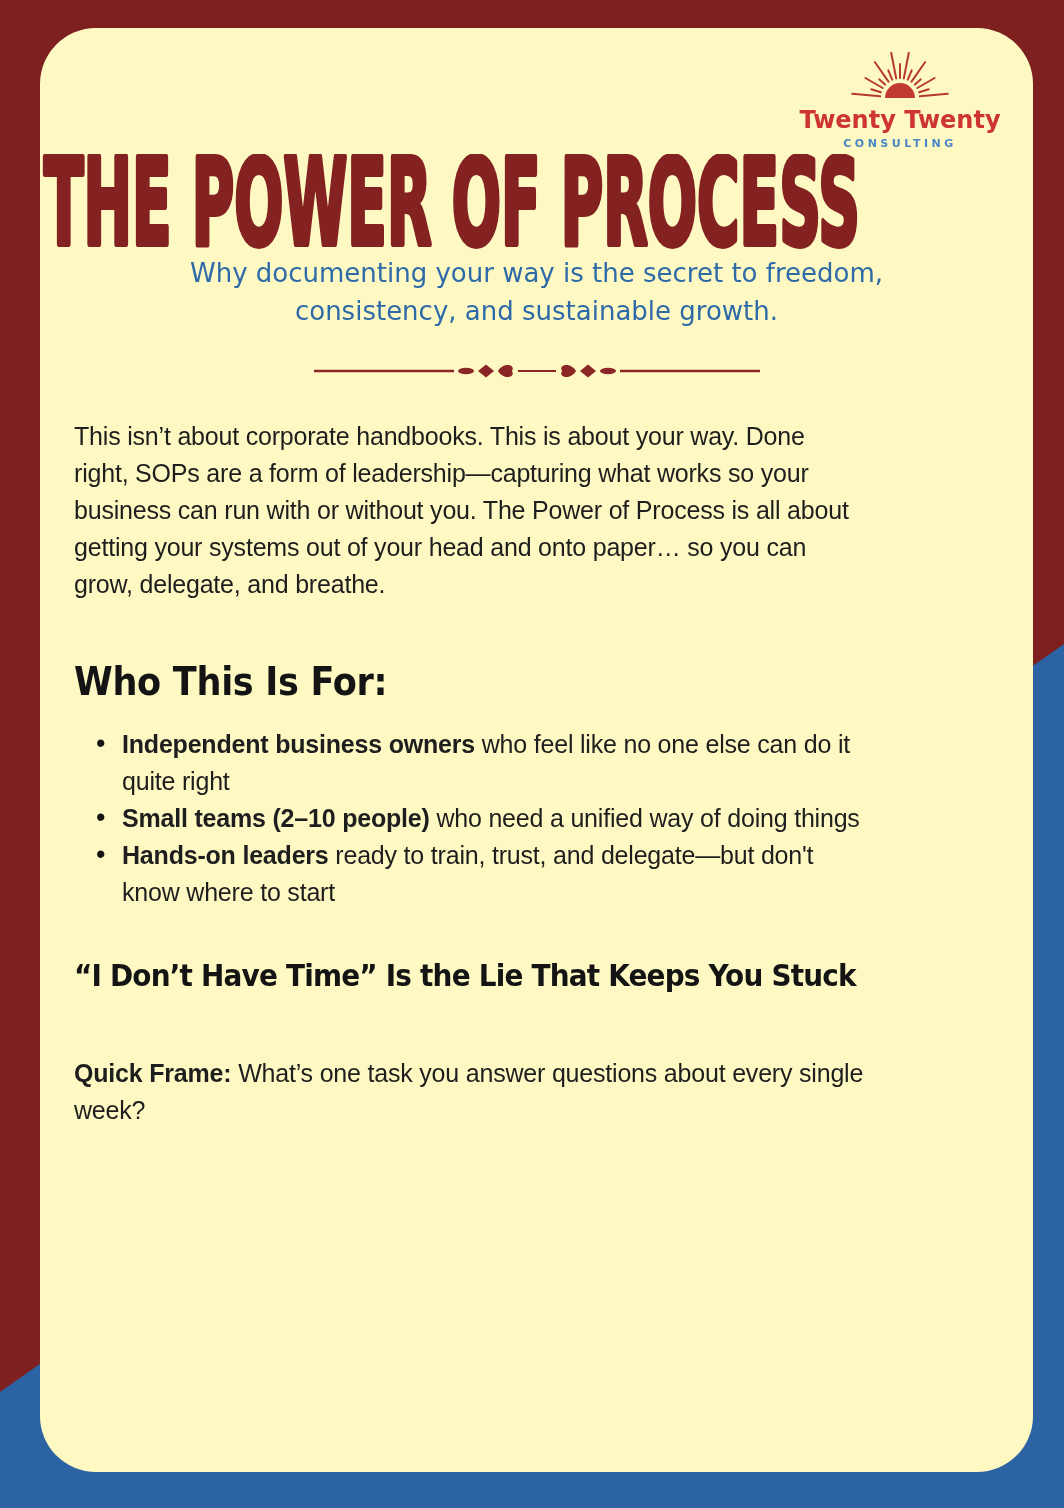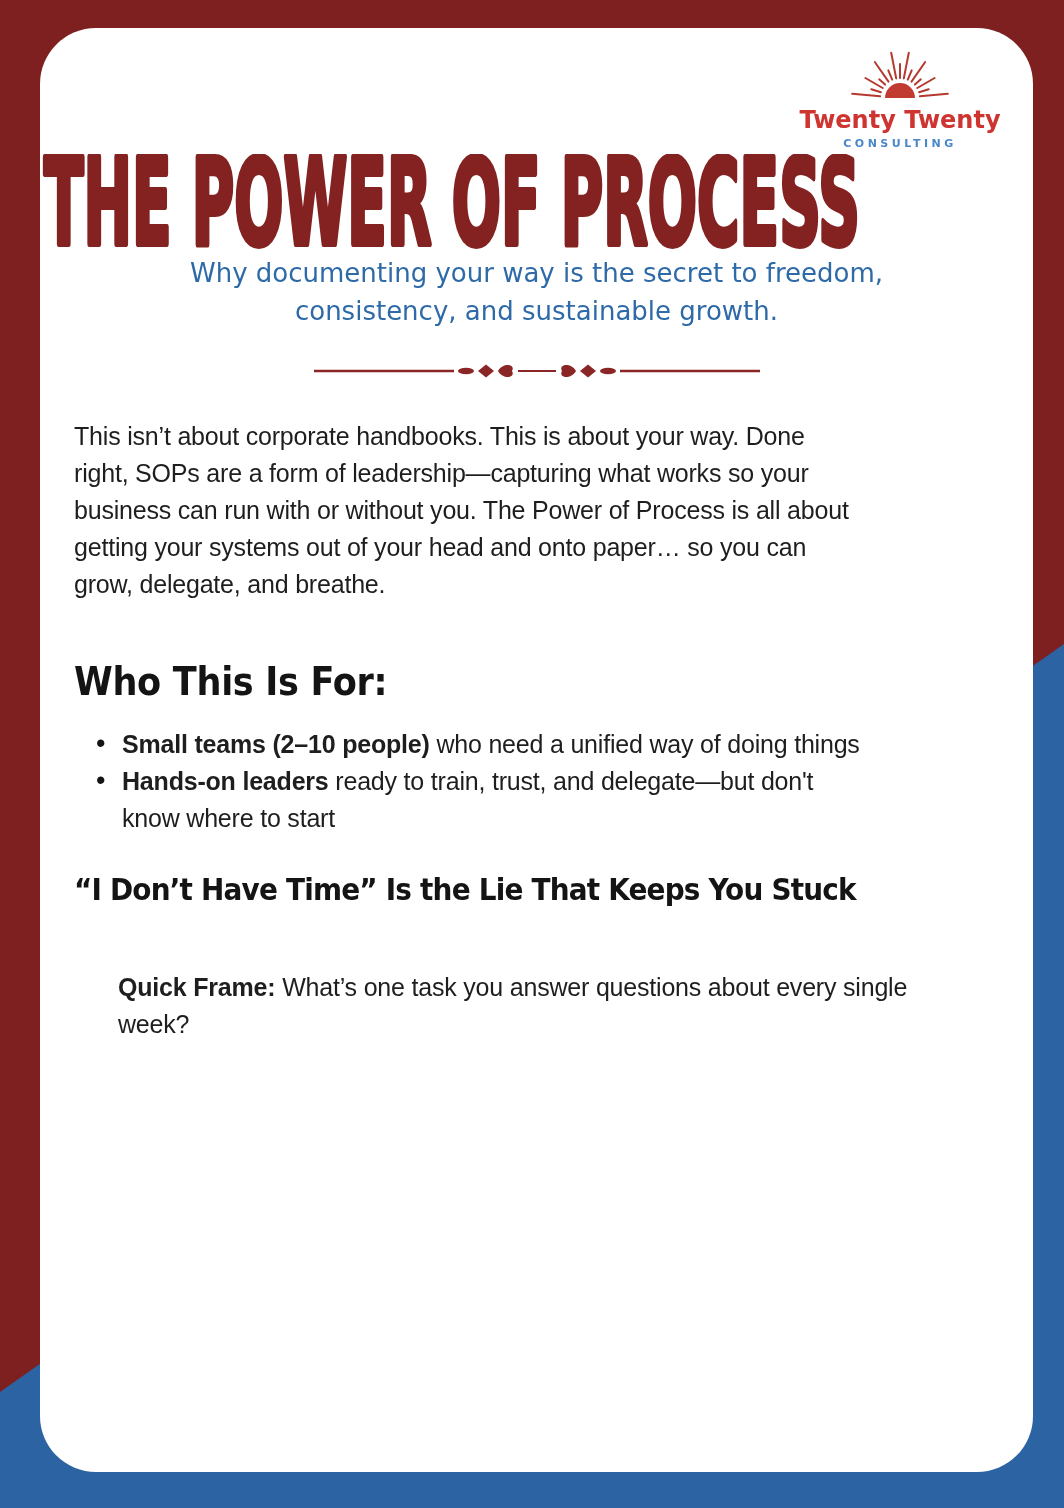--- a/index.html
+++ b/index.html
@@ -6,21 +6,21 @@
   body{
     width:1064px;height:1508px;position:relative;overflow:hidden;
     font-family:"Liberation Sans",sans-serif;background:#7e2020;
   }
   .bg-blue{
     position:absolute;inset:0;background:#2c63a3;
     clip-path:polygon(0 92.3%,100% 42.7%,100% 100%,0 100%);
   }
   .card{
     position:absolute;left:40px;top:28px;right:31px;bottom:36px;
-    background:#ffffff;border-radius:56px;overflow:hidden;
+    background:#fef9c3;border-radius:56px;overflow:hidden;
   }
   .logo{width:210px;margin:14px 28px 0 auto;text-align:center;}
   .logo-name{
     font-family:"DejaVu Sans",sans-serif;font-weight:bold;font-size:24px;
     color:#ce3430;line-height:28px;margin-top:2px;white-space:nowrap;
   }
   .logo-tag{
     font-family:"DejaVu Sans",sans-serif;font-weight:bold;font-size:11px;
     letter-spacing:3.5px;color:#4a87c6;margin-top:3px;
   }
@@ -40,26 +40,26 @@
   }
   .bullets{list-style:none;margin:22px 0 0;padding:0 0 0 22px;}
   .bullets li{
     position:relative;padding-left:26px;white-space:pre-line;
     font-size:25px;line-height:37px;letter-spacing:-0.2px;
   }
   .bullets li::before{
     content:"\2022";position:absolute;left:0;top:-1px;font-size:27px;color:#141414;
   }
   .h2{
-    margin-top:34px;font-size:31px;font-weight:bold;color:#141414;
+    margin-top:46px;font-size:31px;font-weight:bold;color:#141414;
     letter-spacing:-0.8px;white-space:nowrap;
     font-family:"DejaVu Sans",sans-serif;font-stretch:condensed;
   }
   .truth{margin-top:26px;white-space:pre-line;}
-  .quick{margin-top:62px;white-space:pre-line;margin-left:44px;}
+  .quick{margin-top:62px;white-space:pre-line;}
   b{font-weight:bold;}
 </style>
 </head>
 <body>
 
 <div class="bg-blue"></div>
 
 <div class="card">
 
   <div class="logo">
@@ -117,20 +117,22 @@
 
     <div class="intro body-text">This isn’t about corporate handbooks. This is about your way. Done
 right, SOPs are a form of leadership—capturing what works so your
 business can run with or without you. The Power of Process is all about
 getting your systems out of your head and onto paper… so you can
 grow, delegate, and breathe.</div>
 
     <div class="h1">Who This Is For:</div>
 
     <ul class="bullets">
+      <li><b>Independent business owners</b><span> who feel like no one else can do it
+quite right</span></li>
       <li><b>Small teams (2–10 people)</b><span> who need a unified way of doing things</span></li>
       <li><b>Hands-on leaders</b><span> ready to train, trust, and delegate—but don't
 know where to start</span></li>
     </ul>
 
     <div class="h2">“I Don’t Have Time” Is the Lie That Keeps You Stuck</div>
 
 
     <div class="quick body-text"><b>Quick Frame:</b><span> What’s one task you answer questions about every single
 week?</span></div>

